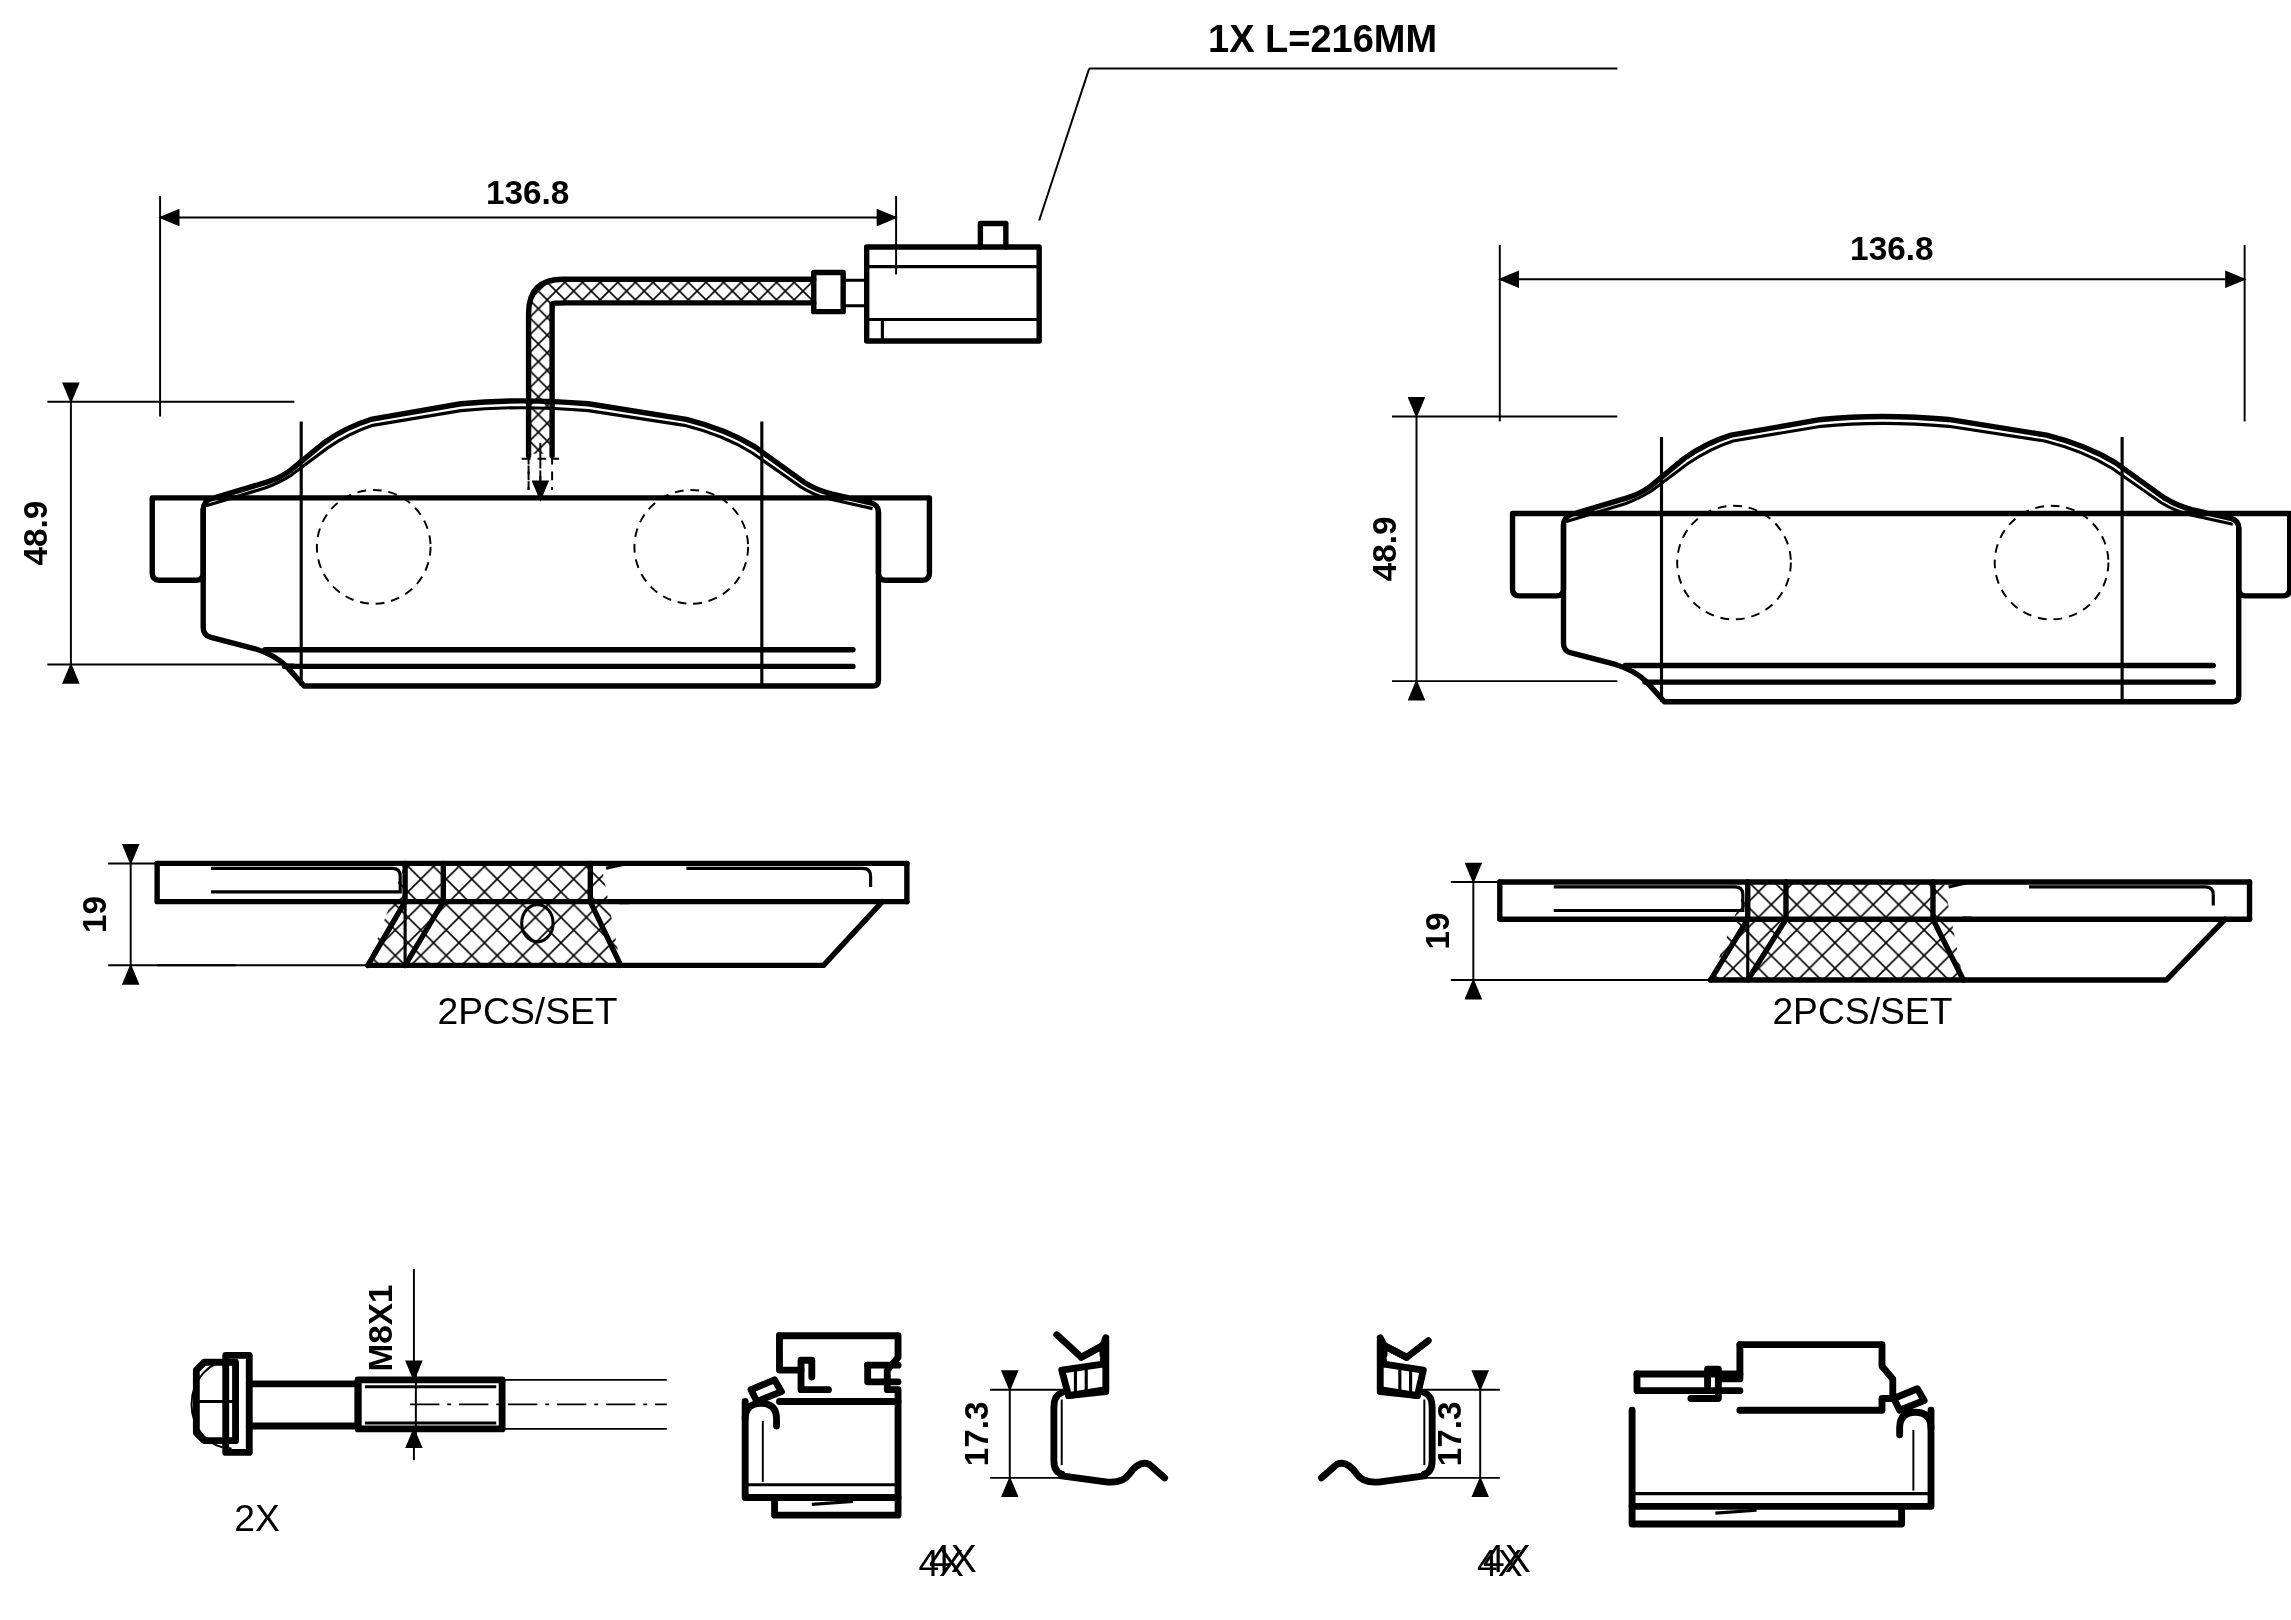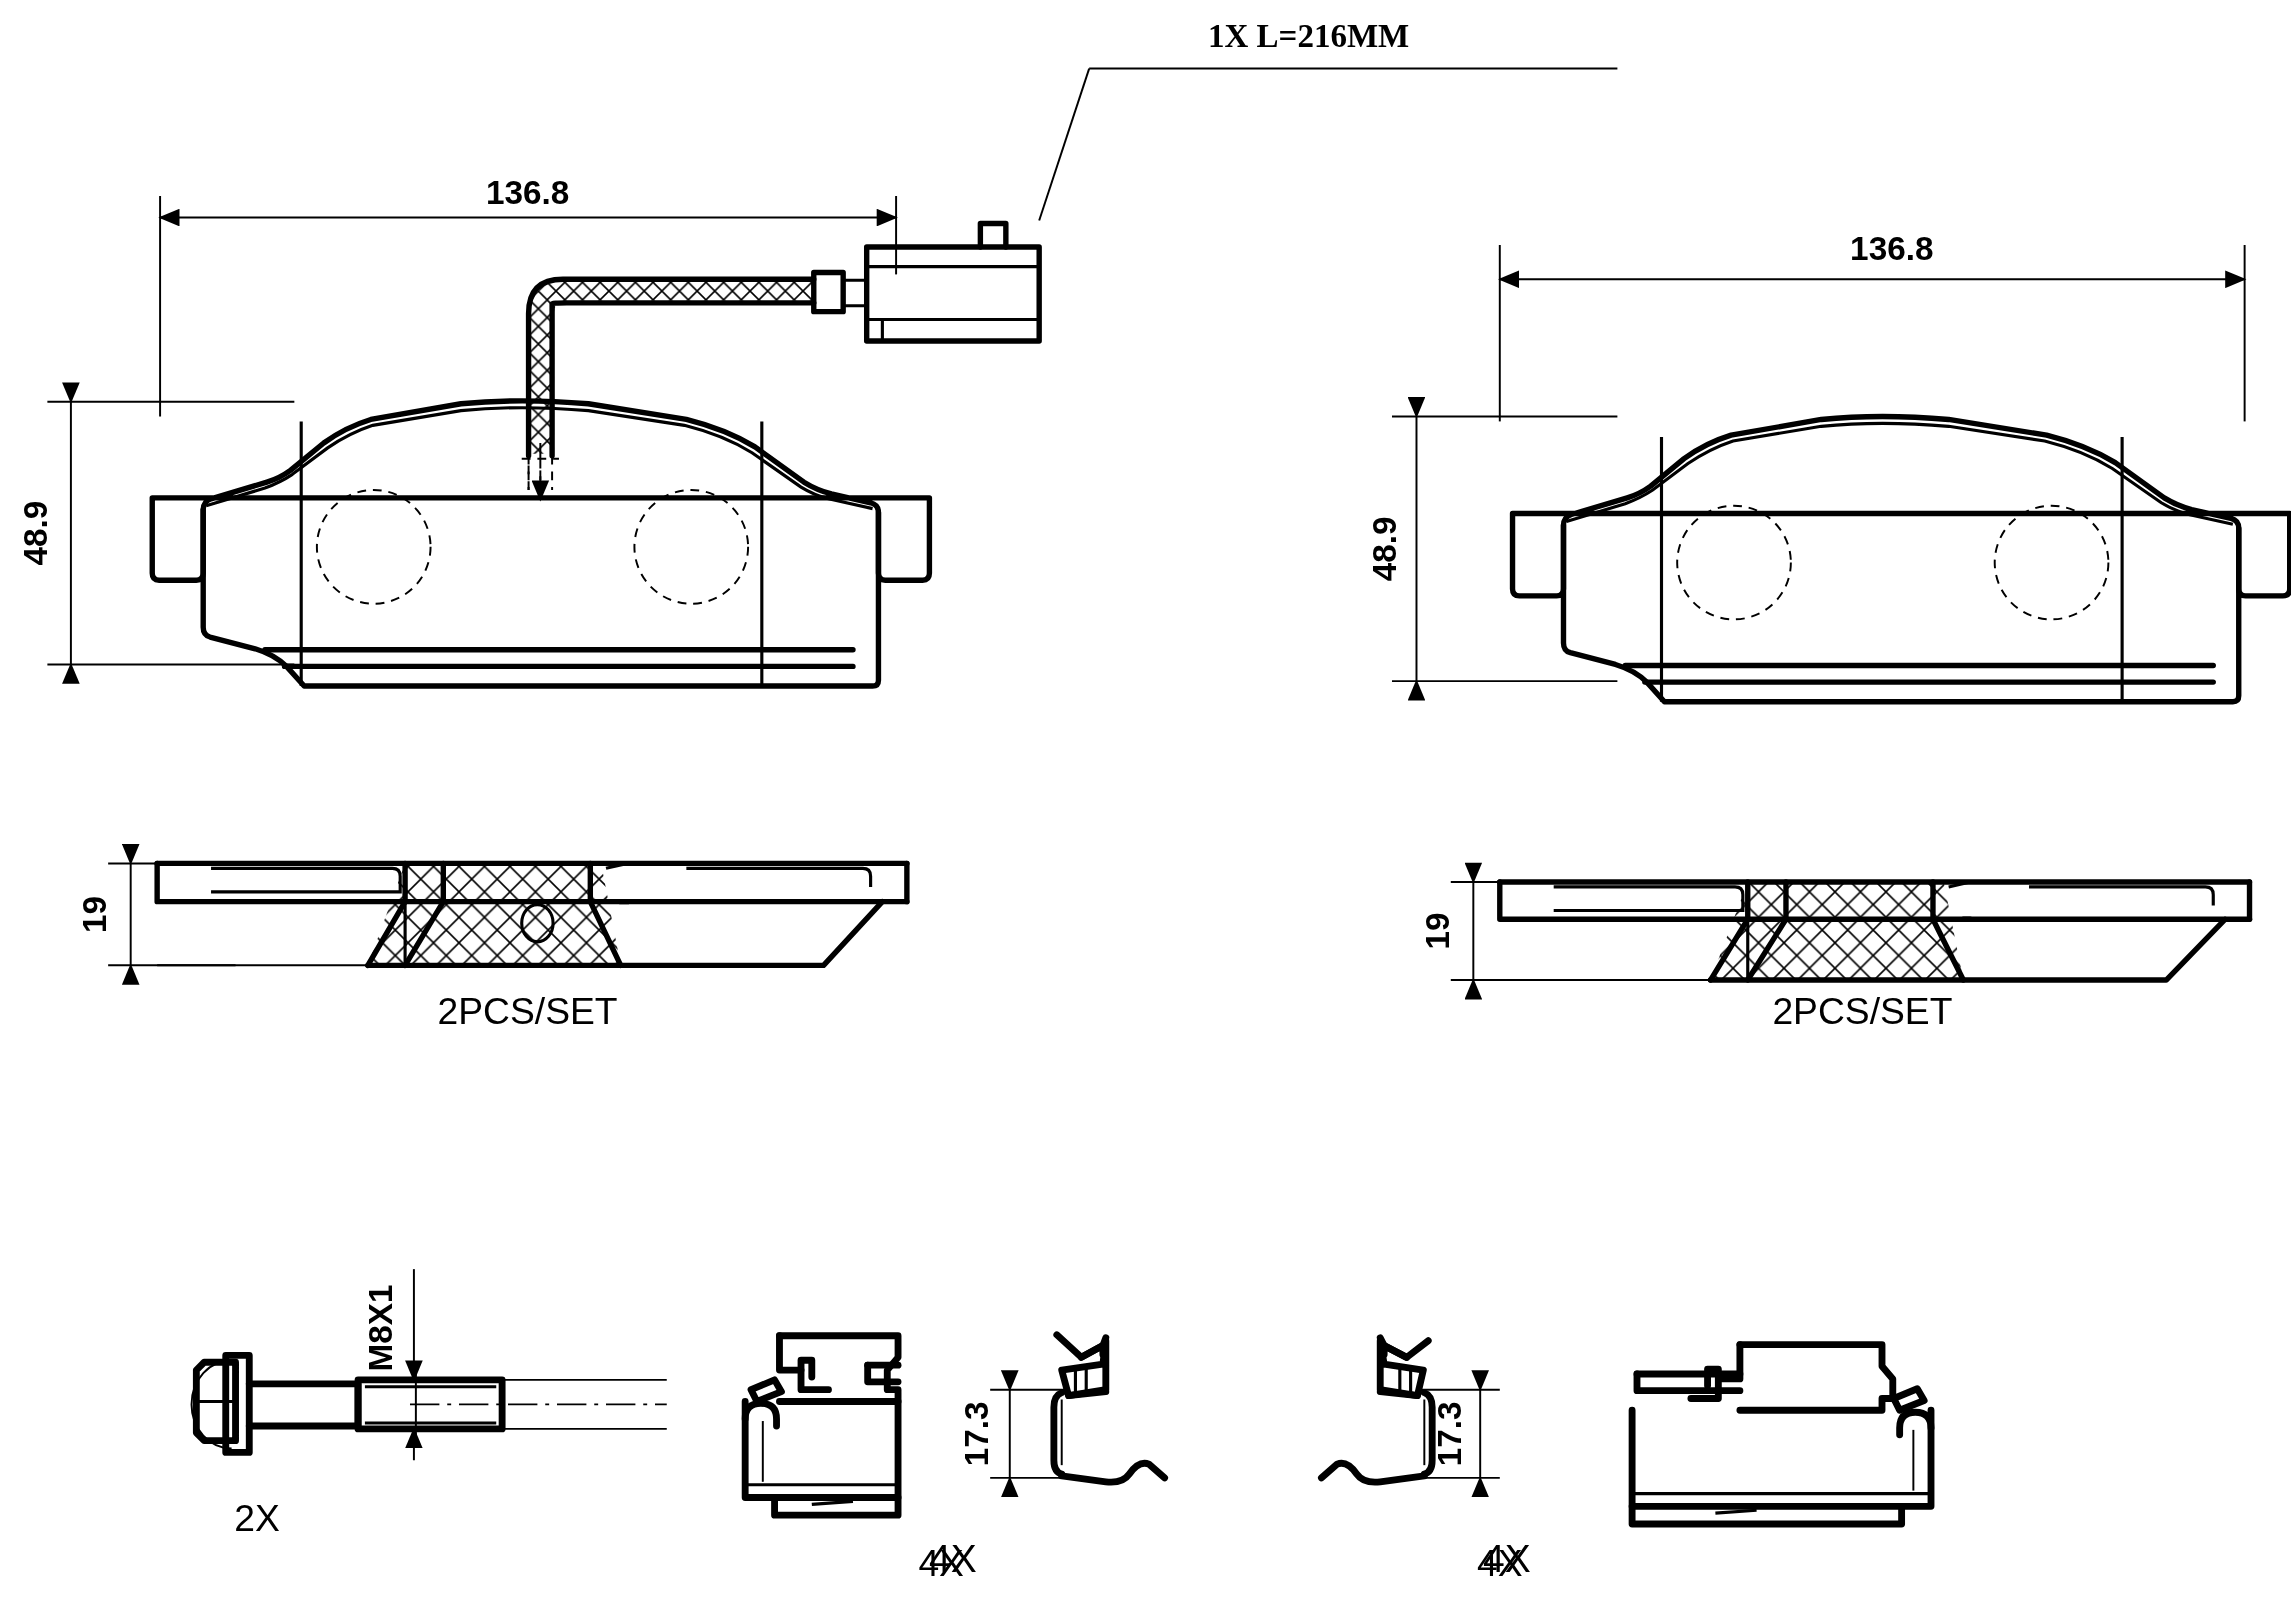--- a/index.html
+++ b/index.html
@@ -419,20 +419,20 @@
       <path class="thicker" d="M1932,1427 L1956,1417 L1963,1429 L1938,1439 Z"></path>
       <path class="thicker" d="M1970,1439 L1970,1537 L1665,1537 L1665,1439"></path>
       <path class="thicker" d="M1970,1457 Q1970,1441 1954,1441 Q1938,1441 1938,1457 L1938,1464"></path>
       <path class="thin" d="M1952,1459 L1952,1521"></path>
       <path class="med" d="M1665,1524 L1970,1524"></path>
       <path class="thicker" d="M1940,1537 L1940,1555 L1665,1555 L1665,1537"></path>
       <path class="med" d="M1750,1544 L1792,1541"></path>
     </g>
   </svg>
 
-  <div style="position:absolute; left:1208px; top:17.6px; font-size:33px; font-weight:700; letter-spacing:0px;font-family:Liberation Serif, serif;">1X L=216MM</div>
+  <div style="position:absolute; left:1208px; top:17.6px; font-size:38px; font-weight:700; letter-spacing:0px;">1X L=216MM</div>
 
   <div style="position:absolute; left:929px; top:1537px; font-size:39px;">4X</div>
 
   <div style="position:absolute; left:1483px; top:1537px; font-size:39px;">4X</div>
 
 </div>
 
 
 </body></html>

